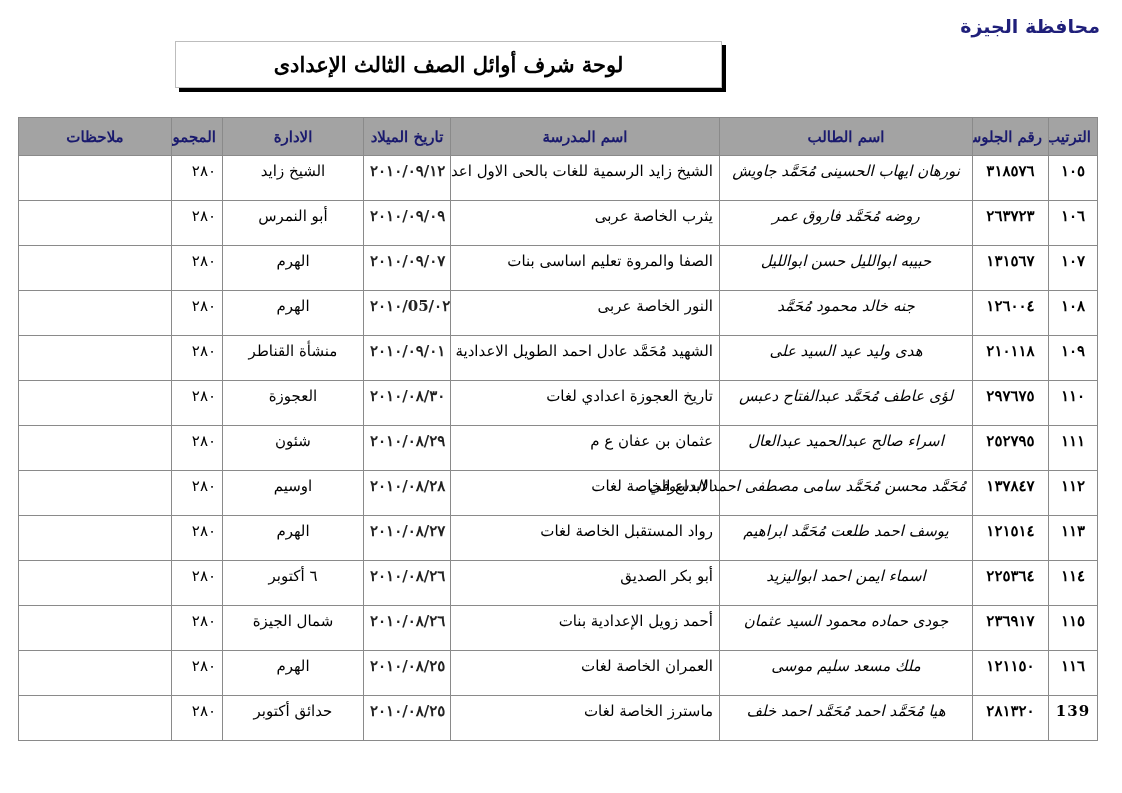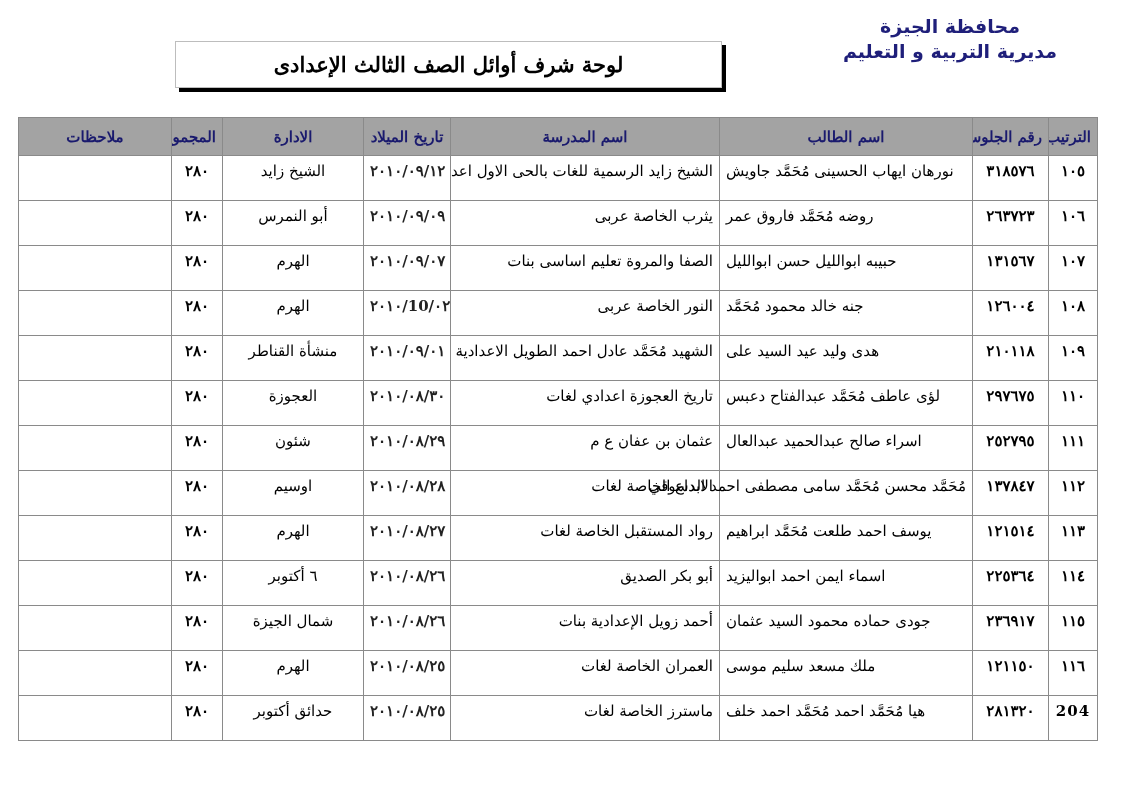--- a/index.html
+++ b/index.html
@@ -13,21 +13,21 @@
       position: relative;
       overflow: hidden;
       font-family: "DejaVu Serif", "Liberation Serif", serif;
       color: #000;
     }
     .org-header {
       position: absolute;
       left: 800px;
       top: 14px;
       width: 300px;
-      text-align: center;
+      text-align: right;
       direction: rtl;
       color: #1f1f7a;
       font-family: "DejaVu Sans", sans-serif;
       font-weight: bold;
       line-height: 25px;
     }
     .org-header .line1 { font-size: 19px; }
     .org-header .line2 { font-size: 19px; }
     .org-header .line3 { font-size: 18px; }
 
@@ -84,63 +84,62 @@
       box-sizing: border-box;
     }
     td.c-rank, td.c-seat {
       text-align: center;
       font-weight: bold;
       font-size: 14px;
       letter-spacing: 1px;
       margin-left: 12px;
     }
     td.c-name {
-      text-align: left;
+      text-align: center;
       font-size: 16px;
       overflow: visible !important;
+      font-style: italic;
     }
     td.c-school {
       text-align: right;
       font-size: 13px;
     }
     td.c-dob {
       text-align: left;
       direction: ltr;
       font-size: 12px;
       font-weight: bold;
       color: #222;
       letter-spacing: 1px;
     }
     td.c-admin {
       text-align: center;
       font-size: 11px;
     }
     td.c-total {
-      text-align: center;
-      font-weight: bold;
+      font-weight: normal;
       font-size: 13px;
       letter-spacing: 1px;
     }
     td.c-notes { text-align: right; }
 
     col.w-rank { width: 49px; }
     col.w-seat { width: 76px; }
     col.w-name { width: 253px; }
     col.w-school { width: 269px; }
     col.w-dob { width: 87px; }
     col.w-admin { width: 141px; }
     col.w-total { width: 51px; }
     col.w-notes { width: 153px; }
   </style>
 </head>
 <body>
 
 <div class="org-header">
   <div class="line1">محافظة الجيزة</div>
-  <div class="line2">مديرية التربية و التعليم</div>
 </div>
 
 <div class="title-box">
   <span>لوحة شرف أوائل الصف الثالث الإعدادى</span>
 </div>
 
 <table class="honor">
   <colgroup>
     <col class="w-rank">
       <col class="w-seat">
@@ -192,21 +191,21 @@
         <td class="c-dob">٢٠١٠/٠٩/٠٧</td>
         <td class="c-admin">الهرم</td>
         <td class="c-total">٢٨٠</td>
         <td class="c-notes"></td>
       </tr>
       <tr>
         <td class="c-rank">١٠٨</td>
         <td class="c-seat">١٢٦٠٠٤</td>
         <td class="c-name">جنه خالد محمود مُحَمَّد</td>
         <td class="c-school">النور الخاصة عربى</td>
-        <td class="c-dob">٢٠١٠/10/٠٢</td>
+        <td class="c-dob">٢٠١٠/05/٠٢</td>
         <td class="c-admin">الهرم</td>
         <td class="c-total">٢٨٠</td>
         <td class="c-notes"></td>
       </tr>
       <tr>
         <td class="c-rank">١٠٩</td>
         <td class="c-seat">٢١٠١١٨</td>
         <td class="c-name">هدى وليد عيد السيد على</td>
         <td class="c-school">الشهيد مُحَمَّد عادل احمد الطويل الاعدادية</td>
         <td class="c-dob">٢٠١٠/٠٩/٠١</td>
@@ -278,21 +277,21 @@
         <td class="c-rank">١١٦</td>
         <td class="c-seat">١٢١١٥٠</td>
         <td class="c-name">ملك مسعد سليم موسى</td>
         <td class="c-school">العمران الخاصة لغات</td>
         <td class="c-dob">٢٠١٠/٠٨/٢٥</td>
         <td class="c-admin">الهرم</td>
         <td class="c-total">٢٨٠</td>
         <td class="c-notes"></td>
       </tr>
       <tr>
-        <td class="c-rank">204</td>
+        <td class="c-rank">139</td>
         <td class="c-seat">٢٨١٣٢٠</td>
         <td class="c-name">هيا مُحَمَّد احمد مُحَمَّد احمد خلف</td>
         <td class="c-school">ماسترز الخاصة لغات</td>
         <td class="c-dob">٢٠١٠/٠٨/٢٥</td>
         <td class="c-admin">حدائق أكتوبر</td>
         <td class="c-total">٢٨٠</td>
         <td class="c-notes"></td>
       </tr>
     </tbody>
 </table>

